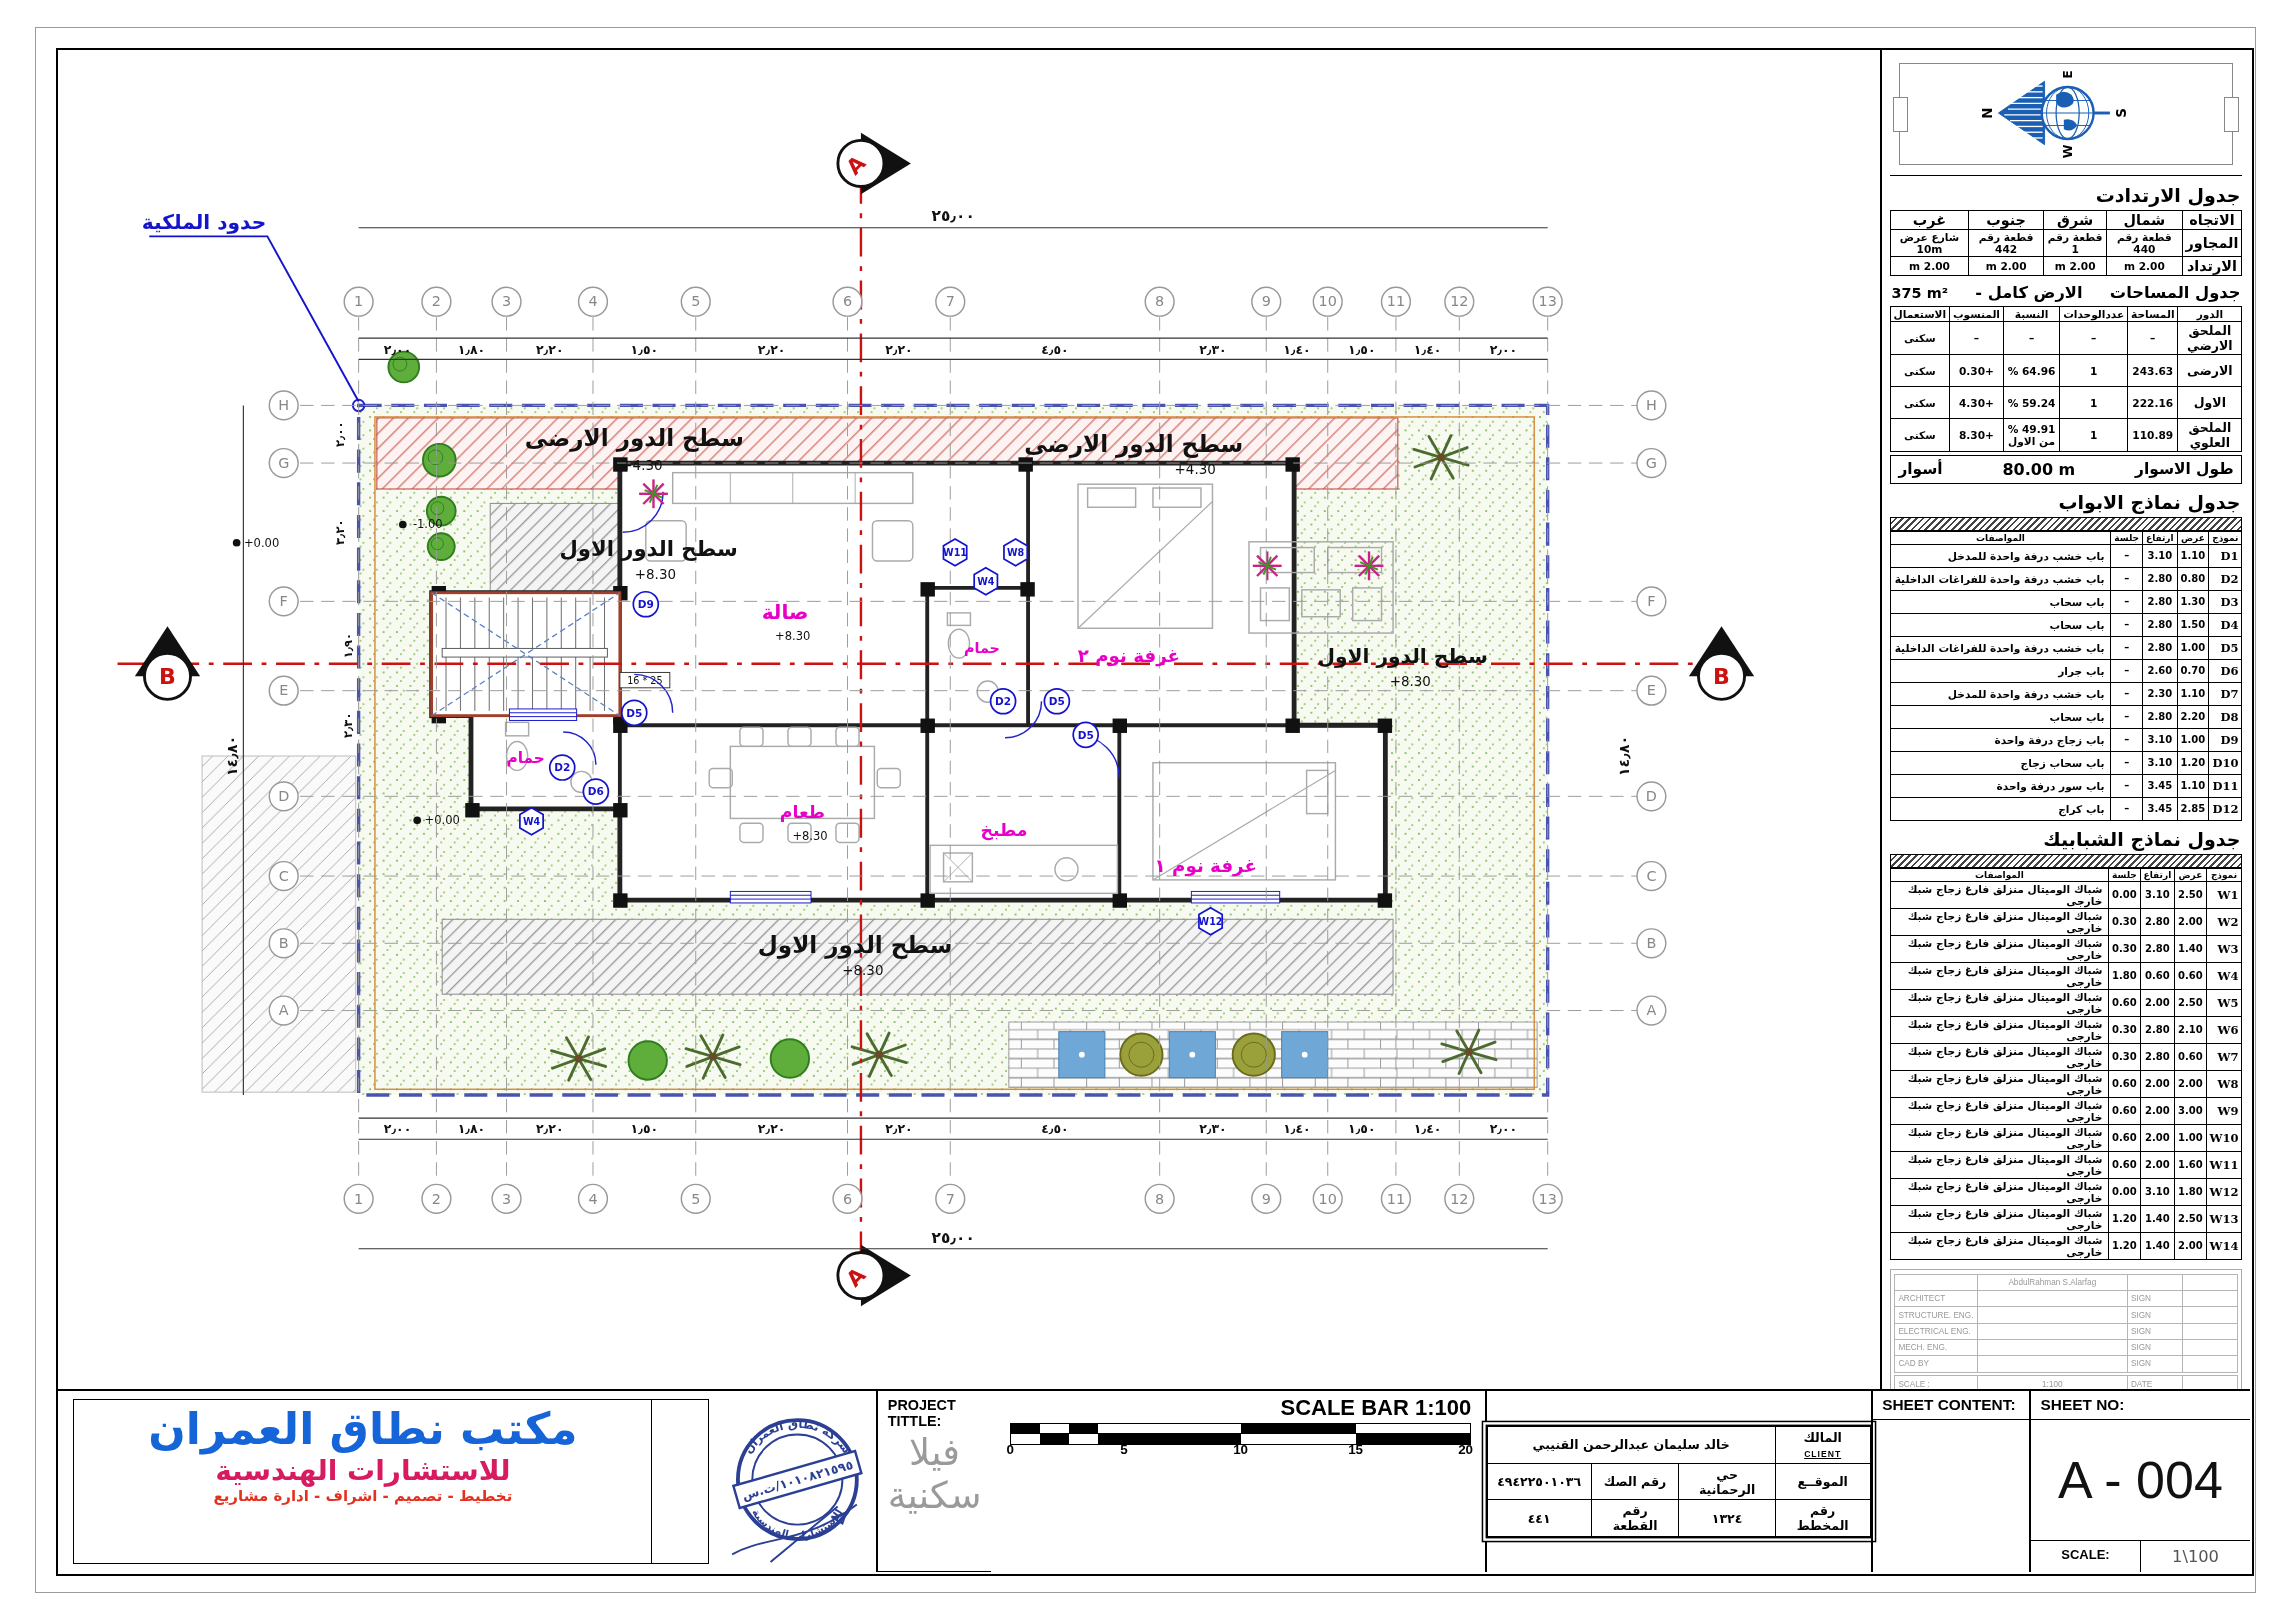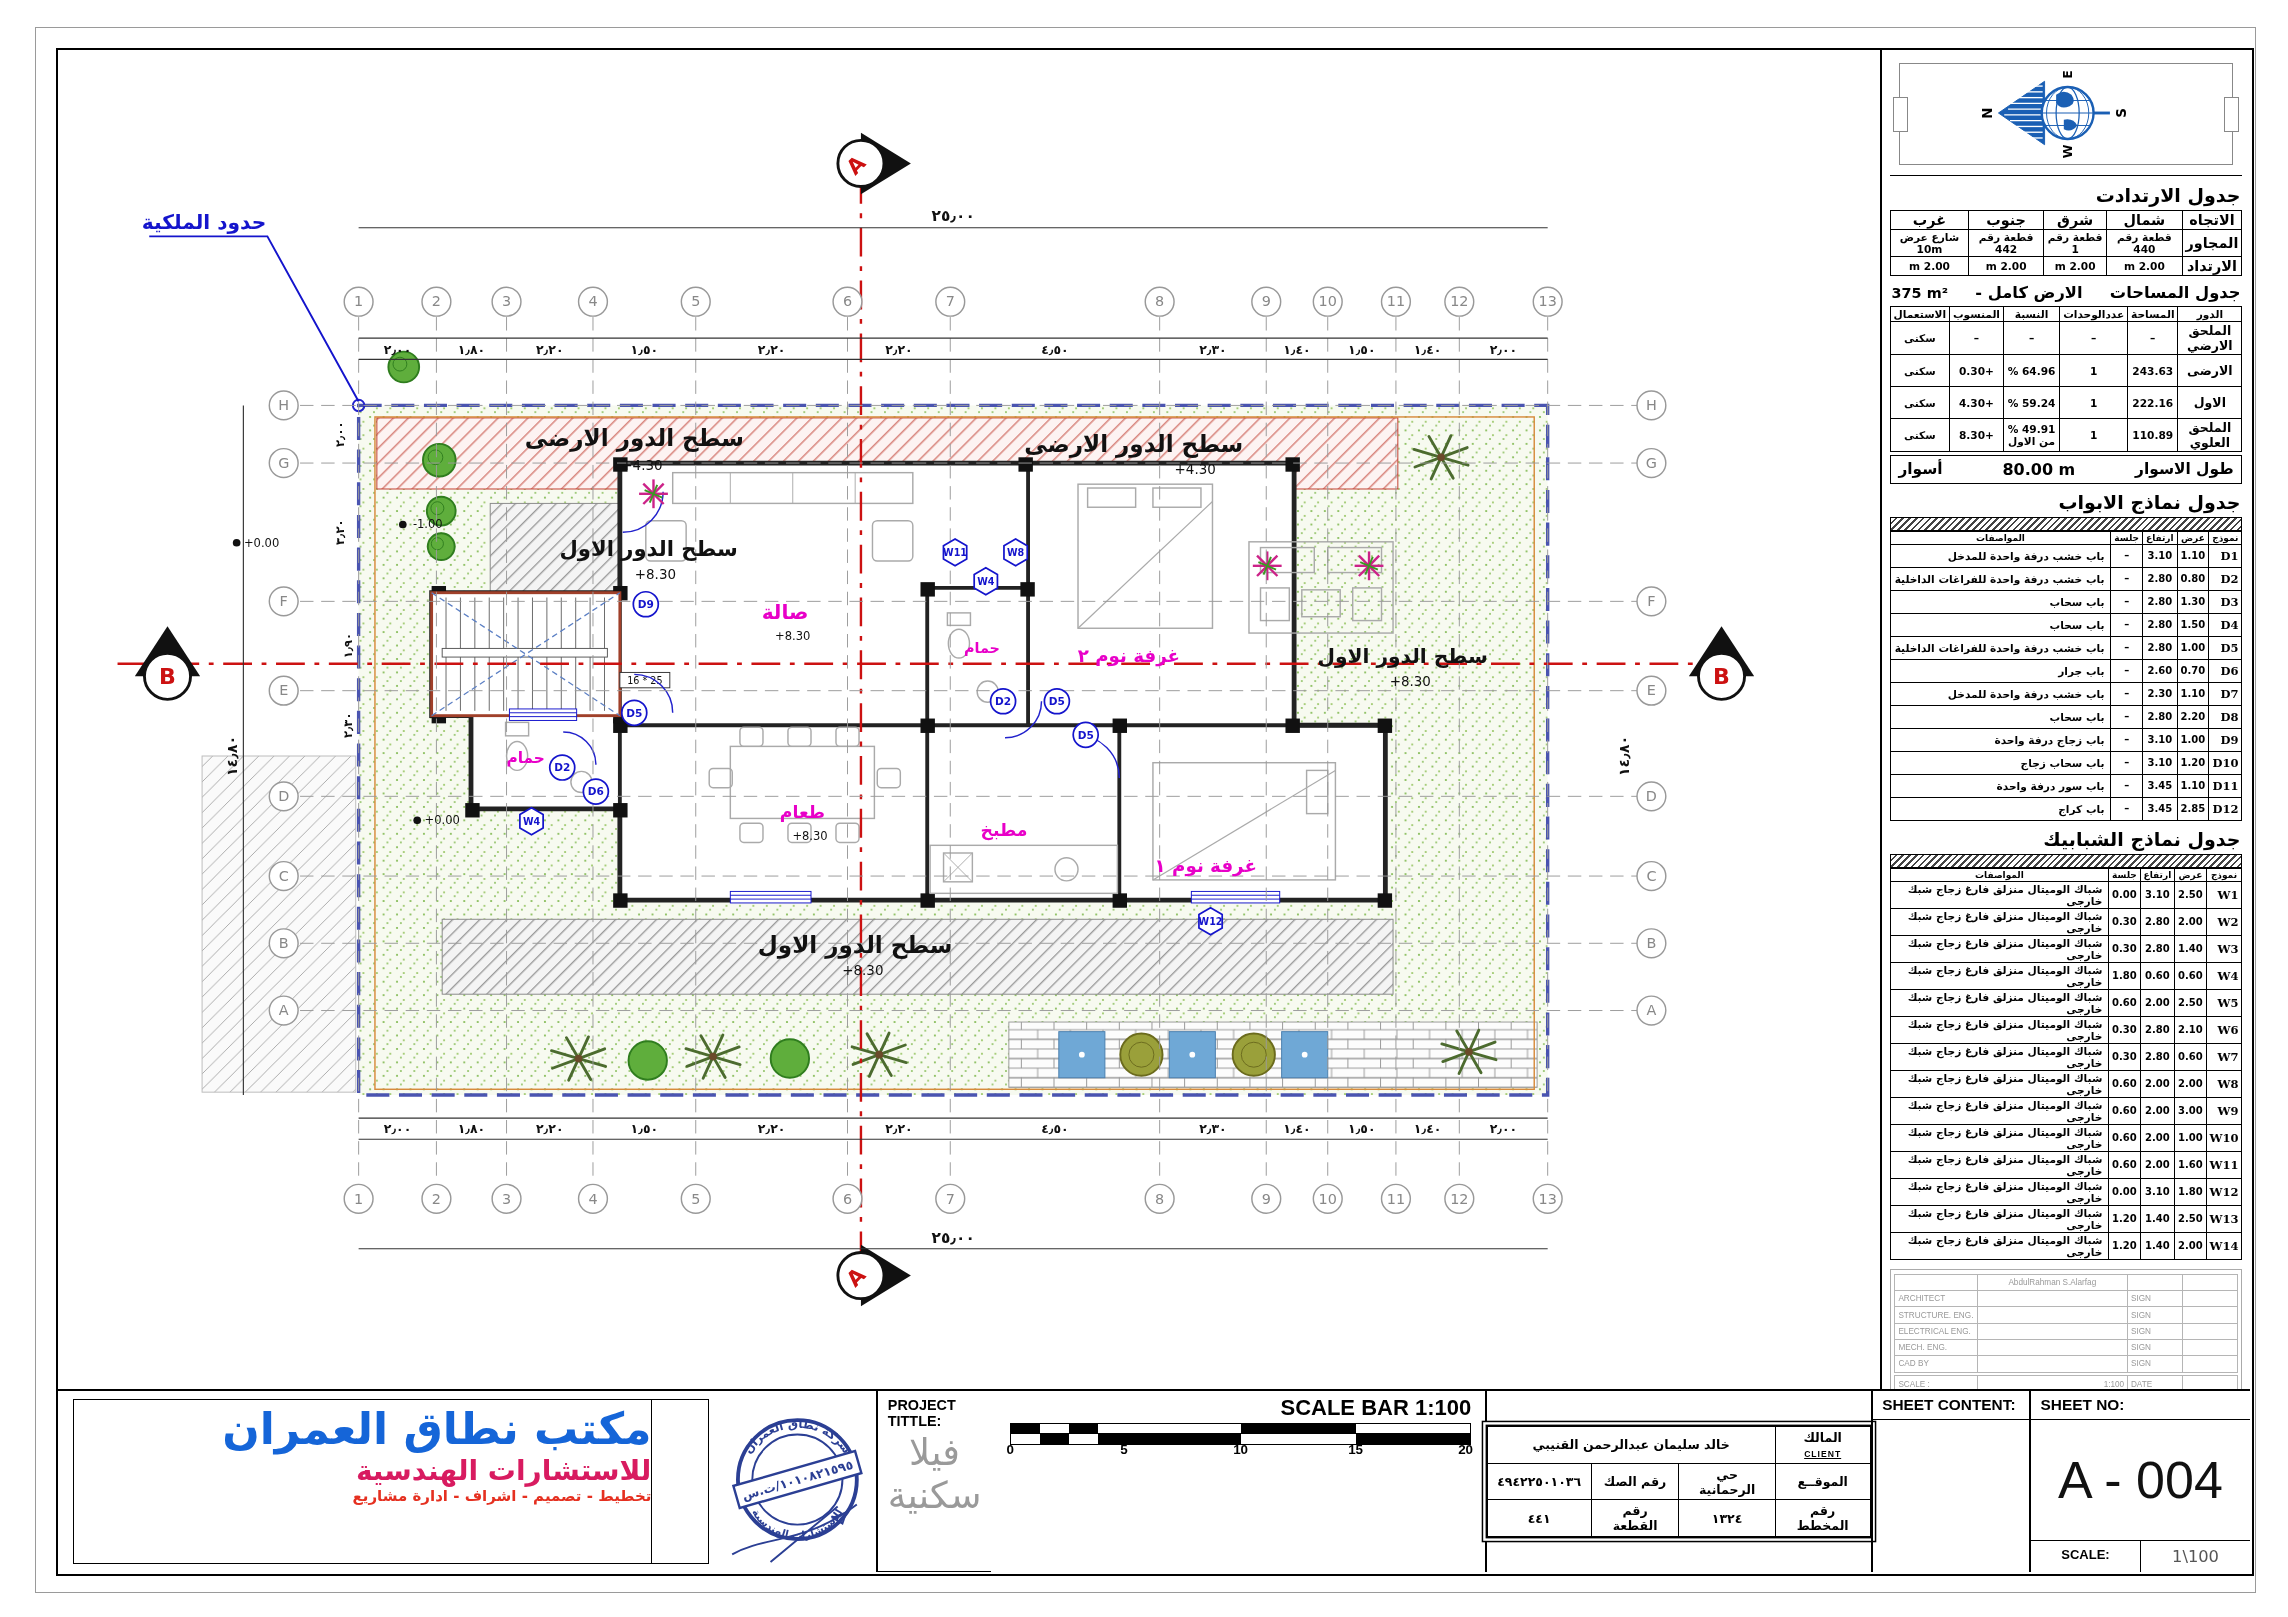--- a/index.html
+++ b/index.html
@@ -35,21 +35,21 @@
   .dw td.model{font-size:11.5px;font-weight:bold;font-family:"DejaVu Serif",serif;text-align:right;}
   .dw td.spec{font-size:10.6px;text-align:right;padding-right:5.8px;}
   .dw th{font-size:9px;padding:1.9px 1px;}
   .eng{direction:ltr;color:#999;font-size:8.2px;margin-top:9.6px;border:1px solid #aaa;padding:3.8px;}
   .eng table{border-collapse:collapse;width:100%;margin-bottom:2.9px;}
   .eng td{border:1px solid #b5b5b5;padding:1.9px 2.9px;height:11.5px;}
   
   .tbar{position:absolute;left:0;top:1339px;width:2192px;height:183px;border-top:2.9px solid #000;box-sizing:border-box;display:flex;background:#fff;}
   .banner{flex:0 0 634px;margin:7.7px 3.8px 7.7px 15.4px;border:1.9px solid #000;display:flex;}
   .banner .strip{width:56px;border-left:1.9px solid #000;}
-  .banner .btxt{flex:1;text-align:right;padding-top:5.8px;}
+  .banner .btxt{flex:1;text-align:center;padding-top:5.8px;}
   .b1{color:#1565d8;font-size:44px;font-weight:bold;line-height:1.1;}
   .b2{color:#d81b60;font-size:28px;font-weight:bold;letter-spacing:1.9px;}
   .b3{color:#e53020;font-size:15px;font-weight:bold;}
   .stampcell{flex:0 0 163px;position:relative;}
   .projbox{flex:0 0 509px;border-left:2.9px solid #000;border-right:2.9px solid #000;box-sizing:border-box;display:flex;flex-direction:row;}
   .projbox .pt{padding:5.8px 9.6px 0 9.6px;border-bottom:1.9px solid #000;flex:0 0 85px;box-sizing:border-box;}
   .ptl{font-size:14.4px;font-weight:bold;font-stretch:condensed;}
   .ptitle{text-align:center;font-size:37px;color:#9a9a9a;margin-top:1.9px;}
   .sb{padding:1.9px 13.4px;}
   .sbl{text-align:right;font-weight:bold;font-size:22px;margin:1.9px 0;}
@@ -906,21 +906,21 @@
                 <td></td>
                 <td>SIGN</td>
                 <td></td>
               </tr>
             </tbody>
         </table>
         <table>
           <tbody>
               <tr>
             <td style="width:24%">SCALE :</td>
-            <td style="width:44%;text-align:right">1:100</td>
+            <td style="width:44%;text-align:center">1:100</td>
             <td style="width:16%">DATE</td>
                 <td style="width:16%"></td>
           </tr>
           <tr>
             <td>CHECKED BY :</td>
             <td></td>
             <td>DATE</td>
                 <td></td>
           </tr>
         </tbody>

